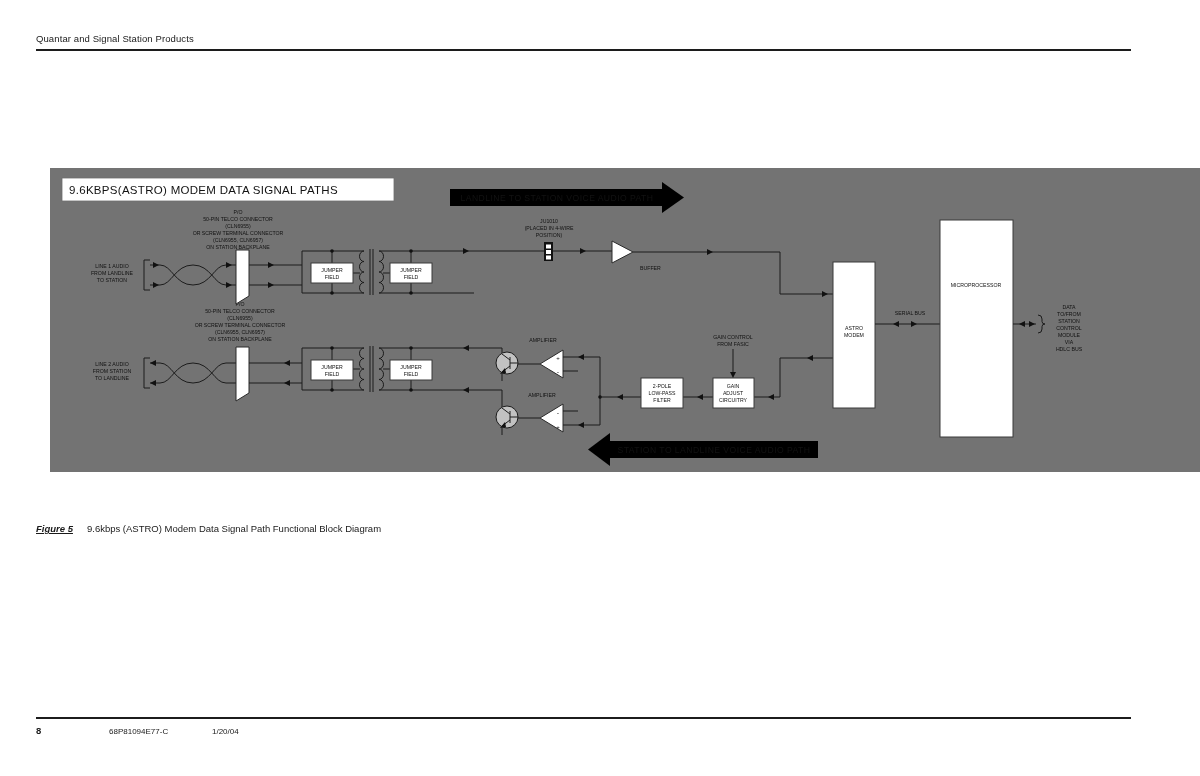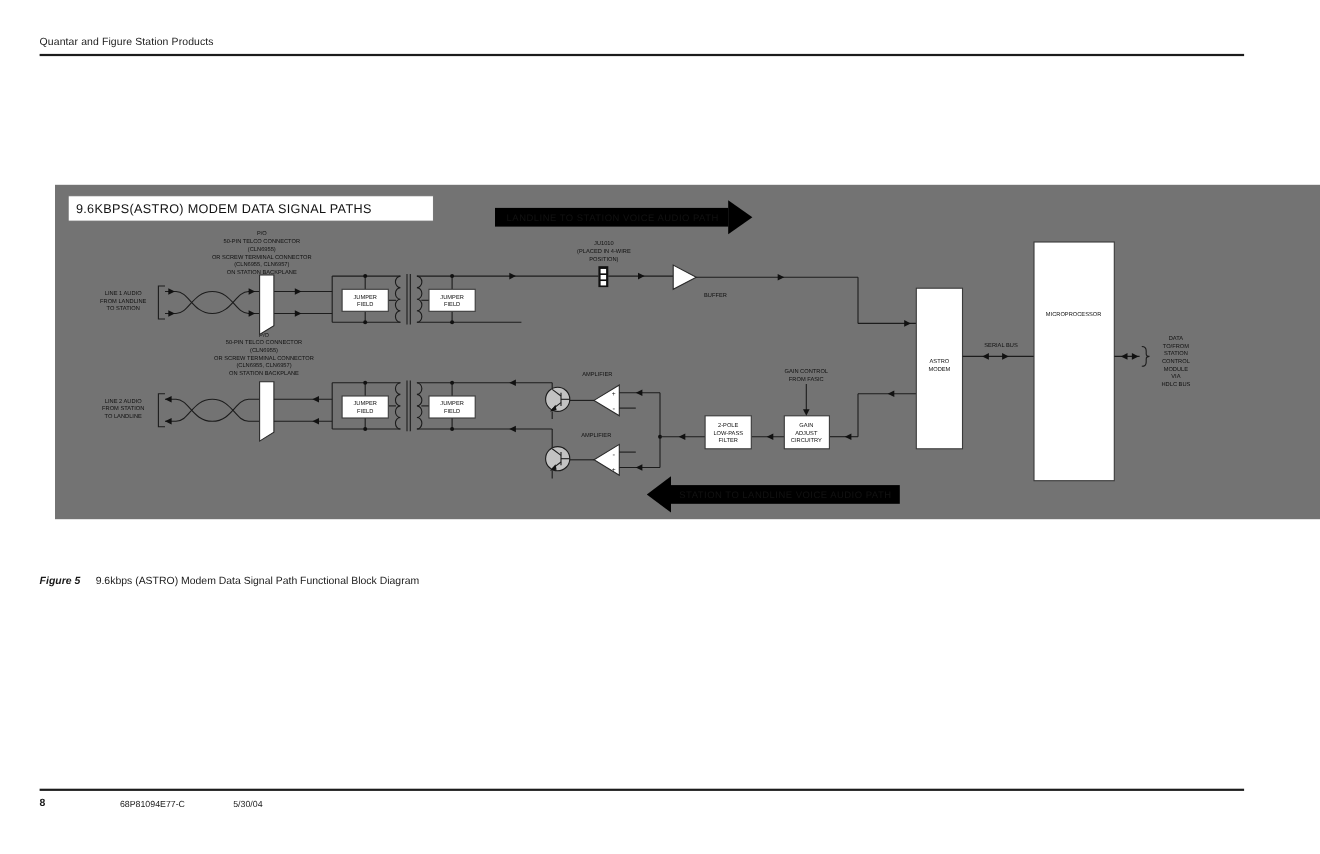--- a/index.html
+++ b/index.html
@@ -15,31 +15,31 @@
   #rule-bottom{top:717px;}
   #diagram-panel{left:50px;top:168px;width:1190px;height:304px;background:#737373;}
   #diagram-svg{display:block;}
   #diagram-svg text{font-family:"Liberation Sans",sans-serif;fill:#121212;}
   .w{stroke:#1c1c1c;stroke-width:1;fill:none;}
   .box{fill:#ffffff;stroke:#3a3a3a;stroke-width:1;}
   .ah{fill:#111;stroke:none;}
   .dot{fill:#111;stroke:none;}
   .banner-txt{font-size:8.6px;fill:#ffffff;letter-spacing:.45px;}
   #caption{left:36px;top:523px;font-size:9.5px;}
-  #caption .fig{font-weight:bold;font-style:italic;margin-right:14px;}
+  #caption .fig{font-weight:bold;font-style:italic;margin-right:14px;text-decoration:underline;}
   #footer{top:725px;left:0;width:1200px;font-size:8px;}
   #footer .pg{position:absolute;left:36px;top:0;font-weight:bold;font-size:9.5px;}
   #footer .doc{position:absolute;left:88px;top:2px;padding-left:21px;}
   #footer .date{position:absolute;left:212px;top:2px;}
 </style>
 </head>
 <body>
 
 <div class="abs" id="header-text">
-  <span class="it">Quantar</span><span> and </span><span class="it">Figure</span><span> Station Products</span>
+  <span class="it">Quantar</span><span> and </span><span class="it">Signal</span><span> Station Products</span>
 </div>
 <div class="rule" id="rule-top"></div>
 
 <div class="abs" id="diagram-panel">
 <svg id="diagram-svg" width="1054" height="304" viewBox="50 168 1054 304">
 
   <g>
     <rect x="62" y="178" width="332" height="23" fill="#ffffff" stroke="#6e6e6e" stroke-width="0.8"></rect>
     <text x="69" y="194" font-size="11.5" letter-spacing="0.3">9.6KBPS(ASTRO) MODEM DATA SIGNAL PATHS</text>
   </g>
@@ -322,14 +322,14 @@
 </div>
 
 <div class="abs" id="caption">
   <span class="fig">Figure 5</span><span>9.6kbps (ASTRO) Modem Data Signal Path Functional Block Diagram</span>
 </div>
 
 <div class="rule" id="rule-bottom"></div>
 <div class="abs" id="footer">
   <span class="pg">8</span>
   <span class="doc">68P81094E77-C</span>
-  <span class="date">5/30/04</span>
+  <span class="date">1/20/04</span>
 </div>
 
 </body></html>

